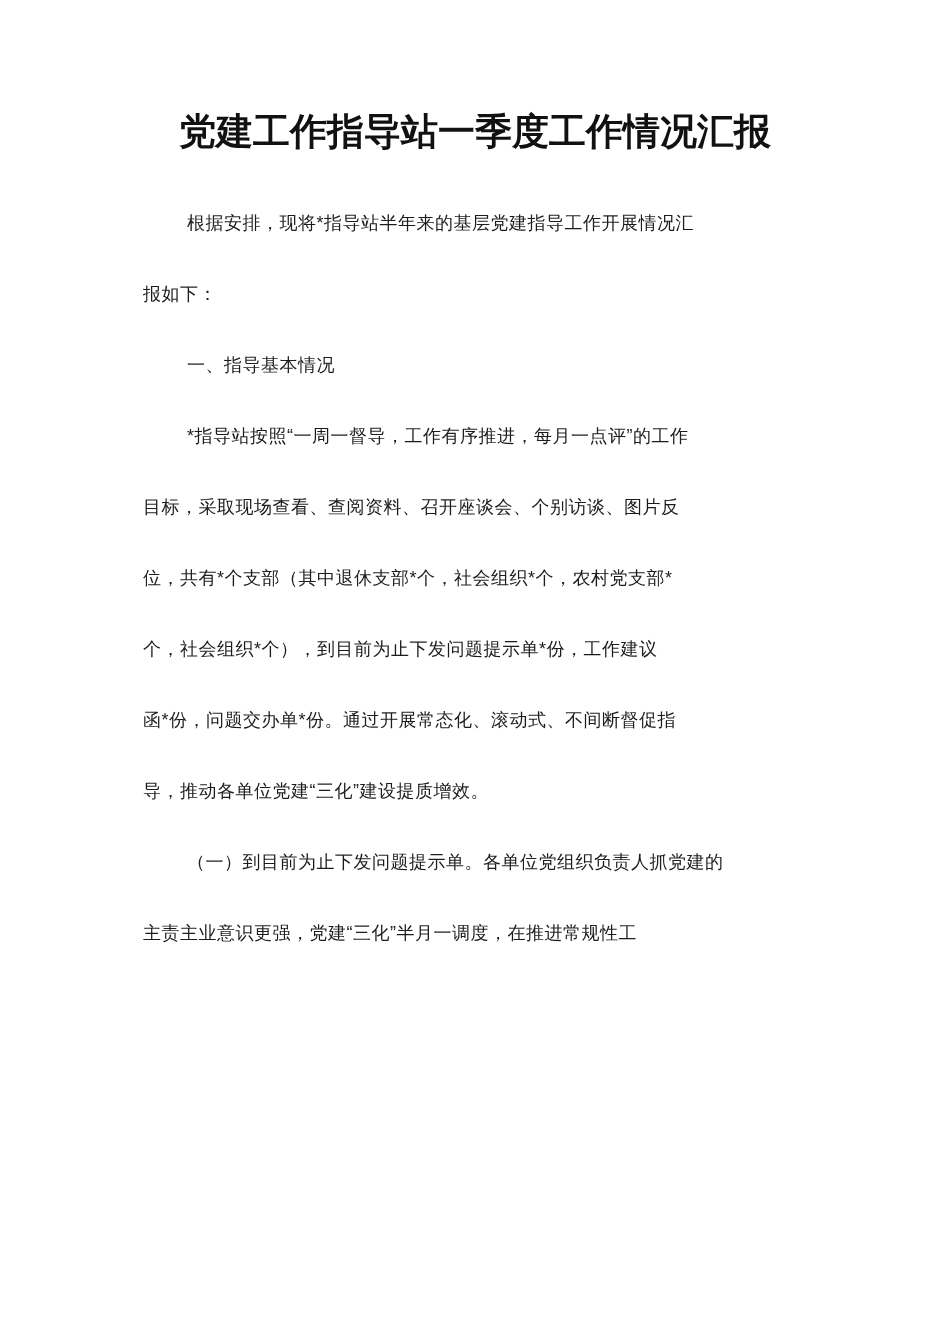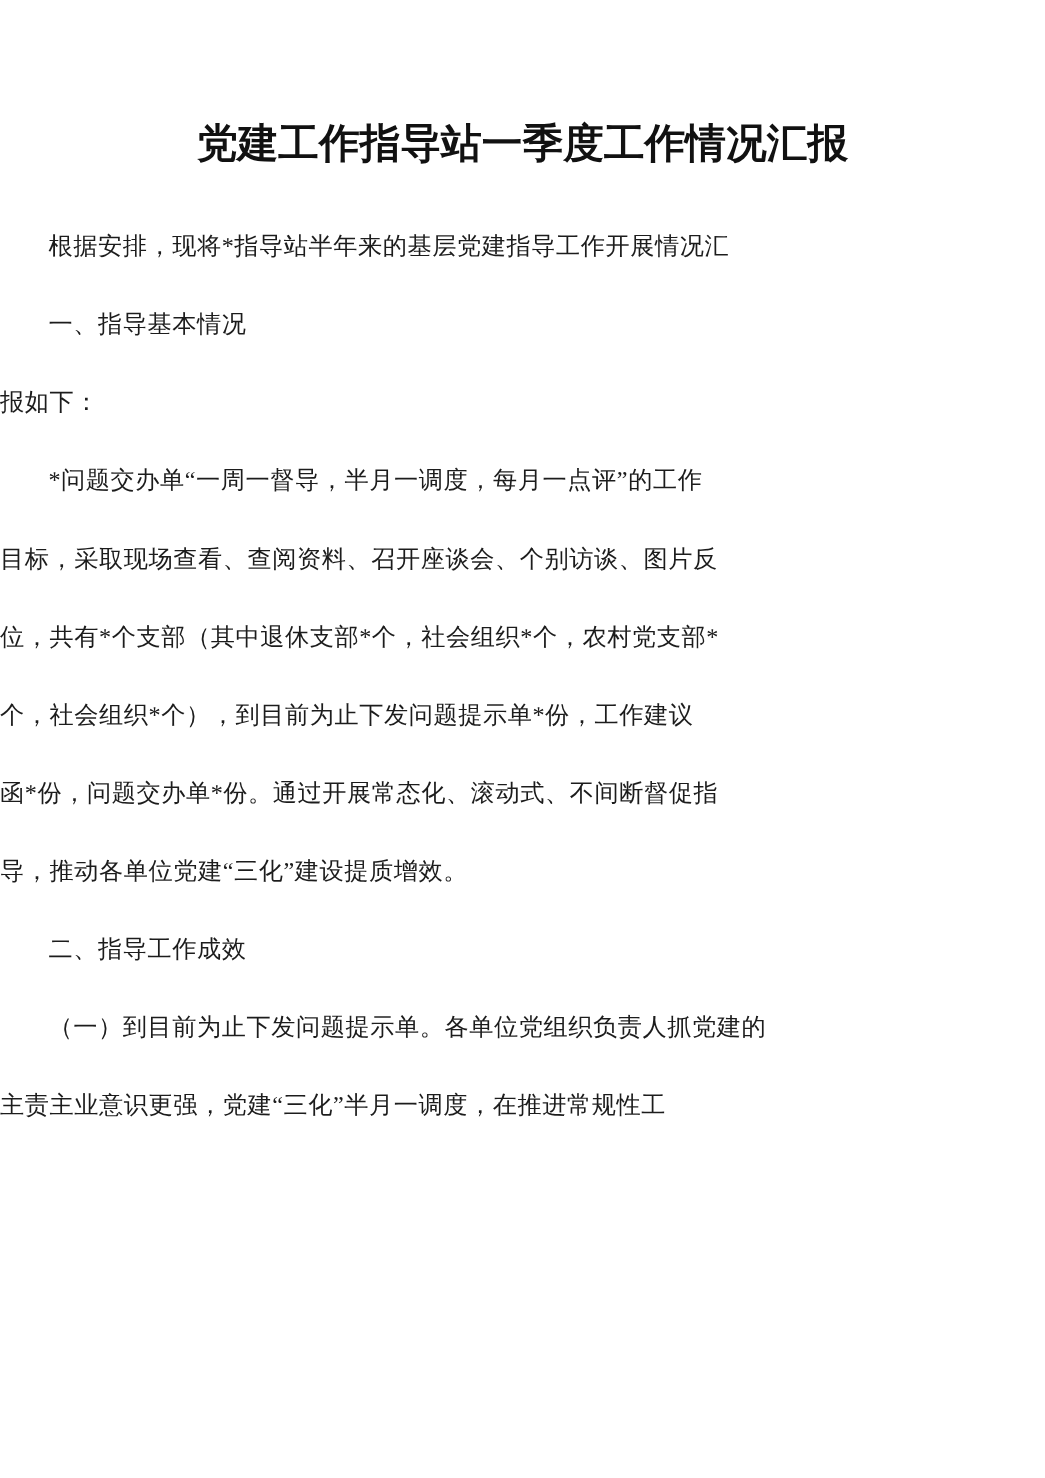--- a/index.html
+++ b/index.html
@@ -6,61 +6,61 @@
     margin: 0;
     padding: 0;
     background: #ffffff;
   }
   .page {
     position: relative;
     width: 950px;
     height: 1344px;
     background: #ffffff;
     overflow: hidden;
-    font-family: Liberation Serif, serif;
+    font-family: Liberation Sans, sans-serif;
     color: #1a1a1a;
   }
   .doc-title {
     margin: 0;
     padding-top: 108px;
     text-align: center;
     font-size: 37px;
     font-weight: bold;
     letter-spacing: 0px;
     line-height: 1.3;
     color: #111111;
   }
   .doc-body {
     margin-top: 32px;
+    padding-left: 143px;
     padding-right: 145px;
-    font-size: 22px;
+    font-size: 18px;
     color: #1c1c1c;
   }
   .line {
     line-height: 71px;
     white-space: nowrap;
     letter-spacing: 0.5px;
   }
   .line.indent {
     padding-left: 44px; 
   }
 </style>
 </head>
 <body>
 
 <div class="page">
   <h1 class="doc-title">党建工作指导站一季度工作情况汇报</h1>
 
   <div class="doc-body">
     <div class="line indent">根据安排，现将*指导站半年来的基层党建指导工作开展情况汇</div>
+    <div class="line">报如下：</div>
     <div class="line indent">一、指导基本情况</div>
-    <div class="line">报如下：</div>
-    <div class="line indent">*问题交办单“一周一督导，半月一调度，每月一点评”的工作</div>
+    <div class="line indent">*指导站按照“一周一督导，工作有序推进，每月一点评”的工作</div>
     <div class="line">目标，采取现场查看、查阅资料、召开座谈会、个别访谈、图片反</div>
     <div class="line">位，共有*个支部（其中退休支部*个，社会组织*个，农村党支部*</div>
     <div class="line">个，社会组织*个），到目前为止下发问题提示单*份，工作建议</div>
     <div class="line">函*份，问题交办单*份。通过开展常态化、滚动式、不间断督促指</div>
     <div class="line">导，推动各单位党建“三化”建设提质增效。</div>
-    <div class="line indent">二、指导工作成效</div>
     <div class="line indent">（一）到目前为止下发问题提示单。各单位党组织负责人抓党建的</div>
     <div class="line">主责主业意识更强，党建“三化”半月一调度，在推进常规性工</div>
   </div>
 </div>
 
 </body></html>

